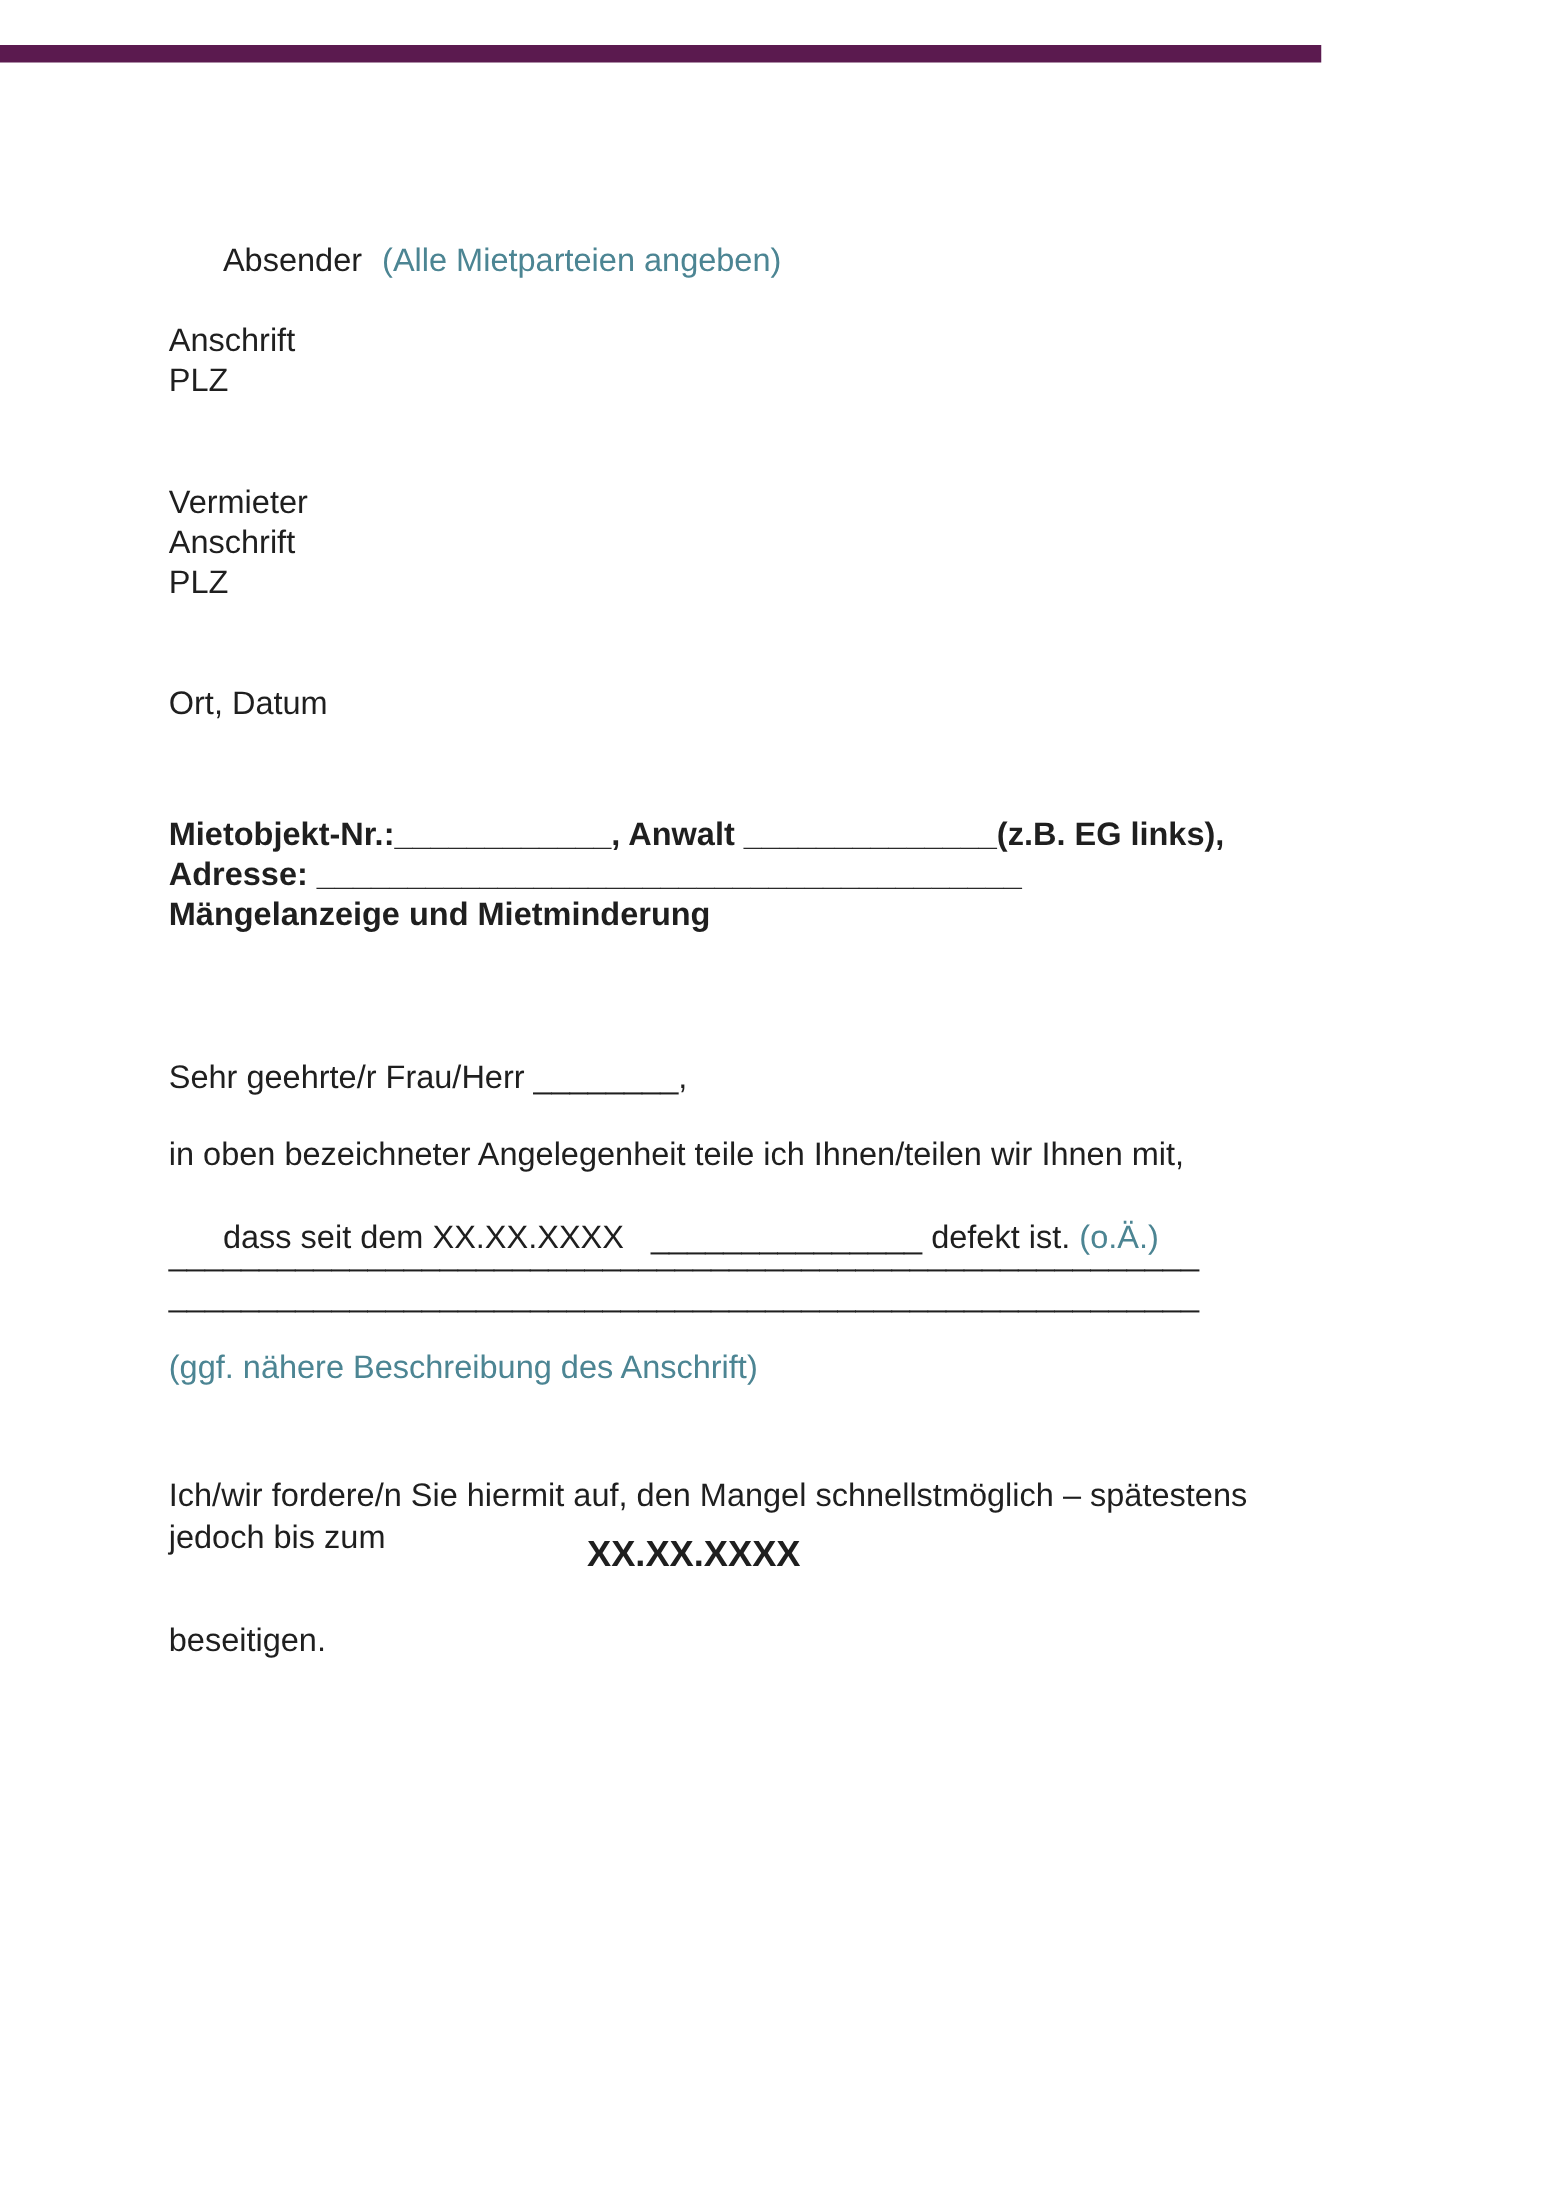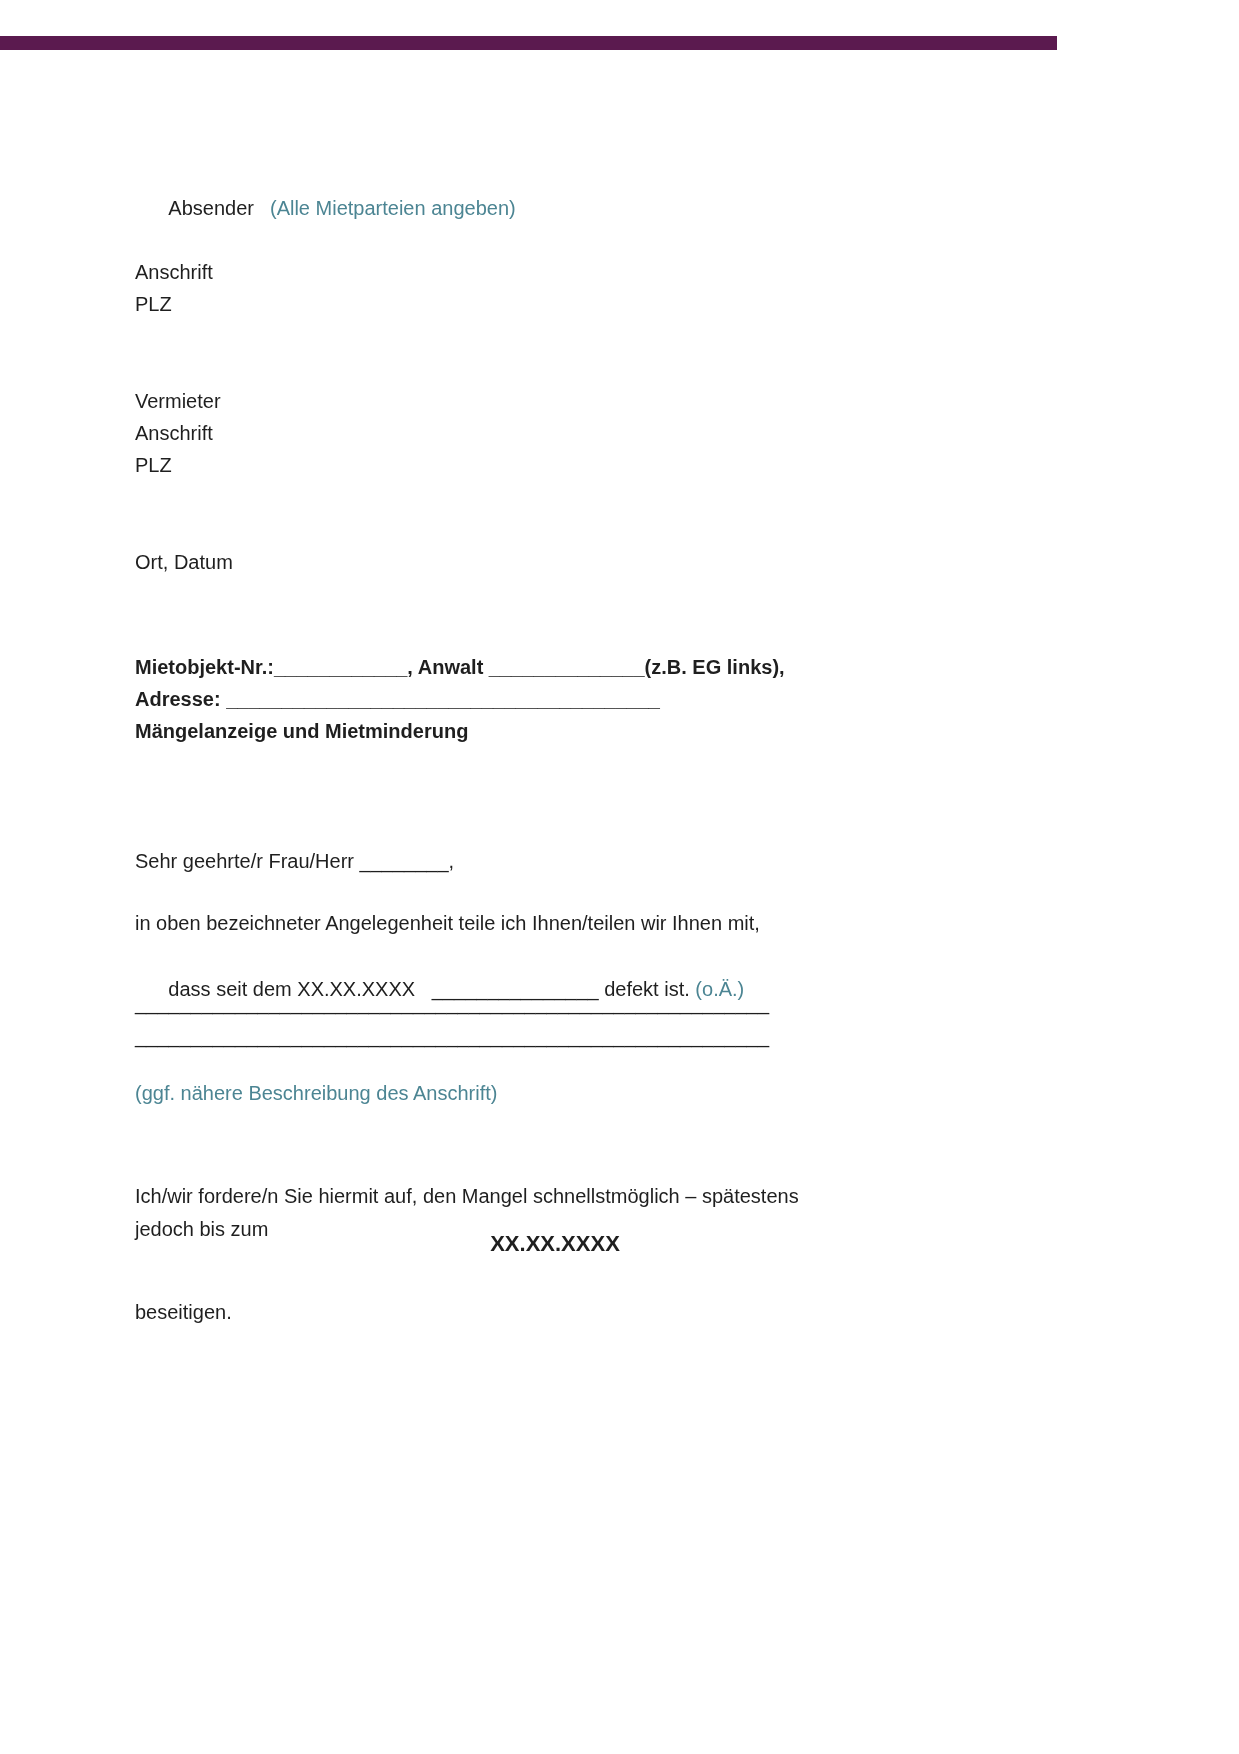--- a/index.html
+++ b/index.html
@@ -5,41 +5,41 @@
   * { margin: 0; padding: 0; box-sizing: border-box; }
   html, body { width: 1239px; height: 1754px; }
   body {
     position: relative;
     background: #ffffff;
     font-family: "Liberation Sans", "DejaVu Sans", sans-serif;
     color: var(--text, #1f1f1f);
     overflow: hidden;
   }
   .abs { position: absolute; }
-  .block { font-size: 20px; line-height: 32px; }
+  .block { font-size: 26px; line-height: 32px; }
   .line { white-space: pre-wrap; }
   .hint { color: var(--hint, #4c8593); }
   .accent-bar {
     position: absolute;
     top: 36px; left: 0;
     width: 1057px; height: 14px;
     background: var(--accent, #5b1a4f);
   }
   .sender    { top: 160px; left: 135px; }
   .sender .hint { margin-left: 16px; }
   .recipient { top: 385px; left: 135px; }
   .date-line { top: 546px; left: 135px; width: 840px; text-align: left; }
   .subject   { top: 651px; left: 135px; font-weight: bold; }
   .salutation{ top: 845px; left: 135px; }
   .para1     { top: 907px; left: 135px; line-height: 33px; }
   .blanks    { top: 987px; left: 135px; line-height: 33px; }
   .desc-hint { top: 1077px; left: 135px; }
   .para2     { top: 1133px; left: 135px; line-height: 33px; margin-top: 47px; }
   .deadline  { top: 1228px; left: 135px; width: 840px; text-align: center;
-               font-weight: bold; font-size: 22px; }
+               font-weight: bold; font-size: 29px; }
   .para3     { top: 1296px; left: 135px; line-height: 32px; }
 </style>
 </head>
 <body>
 
 <div>
 
   <div class="accent-bar"></div>
 
   <div class="abs block sender">

